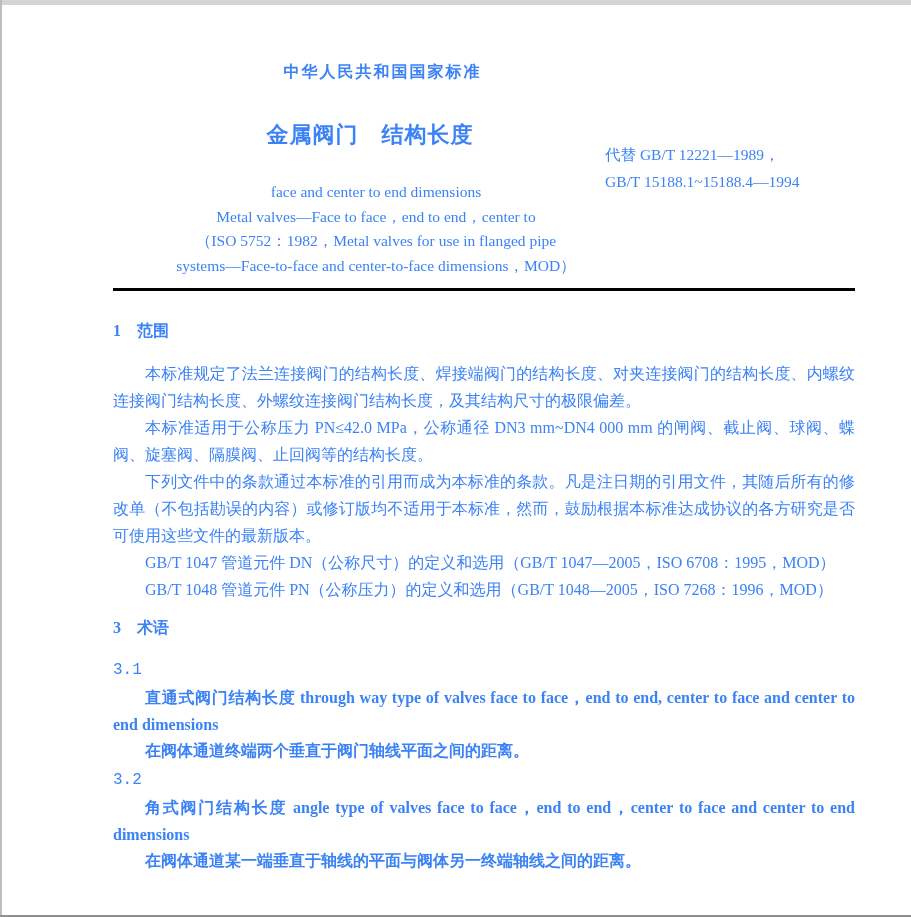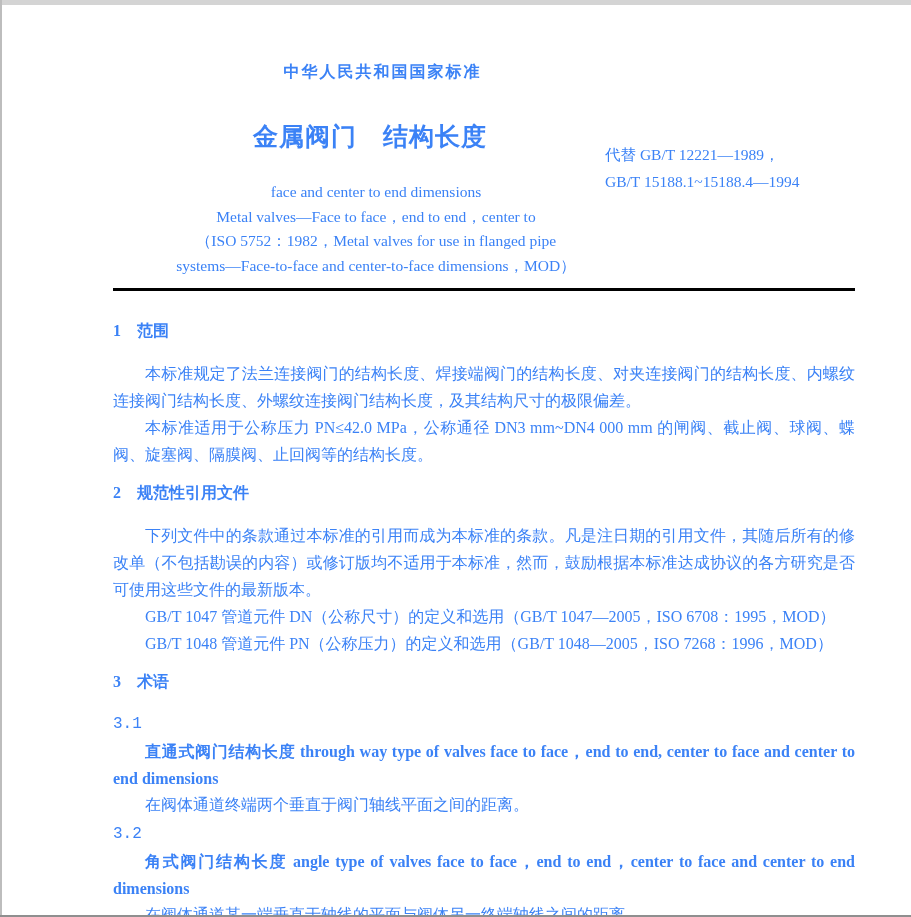--- a/index.html
+++ b/index.html
@@ -24,21 +24,21 @@
   .std-label {
     position: absolute; top: 62px; left: 0; width: 765px;
     text-align: center;
     font-family: "Liberation Sans", "DejaVu Sans", sans-serif;
     font-weight: bold; font-size: 16px; letter-spacing: 2px;
   }
   .title-cn {
     position: absolute; top: 120px; left: 0; width: 740px;
     text-align: center;
     font-family: Liberation Serif, serif;
-    font-weight: bold; font-size: 25px; letter-spacing: 1px;
+    font-weight: bold; font-size: 22px; letter-spacing: 1px;
   }
   .code-block {
     position: absolute; top: 141px; left: 605px;
     font-size: 15.5px; line-height: 27px; white-space: nowrap;
   }
   .title-en {
     position: absolute; top: 180px; left: 0; width: 752px;
     text-align: center;
     font-size: 15.5px; line-height: 24.5px;
   }
@@ -62,21 +62,21 @@
   }
   .para { text-indent: 2em; }
   .ref-line { text-indent: 2em; }
   .term-num { line-height: 27px; margin-top: 3px; font-family: Liberation Mono, monospace; }
   .term-line { text-indent: 2em; line-height: 27px; }
   .term-cn {
     font-family: Liberation Serif, serif;
     font-weight: bold;
   }
   .term-en { font-weight: bold; }
-  .term-def { text-indent: 2em; line-height: 26px; }
+  .term-def { text-indent: 2em; line-height: 26px; font-weight: bold; }
 </style>
 </head>
 <body>
 
 <div class="page">
 
   <div class="edge-top"></div>
   <div class="edge-left"></div>
   <div class="edge-bottom"></div>
 
@@ -97,21 +97,20 @@
   </div>
 
   <div class="rule"></div>
 
   <div class="content">
 
     <div class="sec-heading">1　范围</div>
     <div class="para">本标准规定了法兰连接阀门的结构长度、焊接端阀门的结构长度、对夹连接阀门的结构长度、内螺纹连接阀门结构长度、外螺纹连接阀门结构长度，及其结构尺寸的极限偏差。</div>
     <div class="para">本标准适用于公称压力 PN≤42.0 MPa，公称通径 DN3 mm~DN4 000 mm 的闸阀、截止阀、球阀、蝶阀、旋塞阀、隔膜阀、止回阀等的结构长度。</div>
 
-    <div class="sec-heading">2　规范性引用文件</div>
     <div class="para">下列文件中的条款通过本标准的引用而成为本标准的条款。凡是注日期的引用文件，其随后所有的修改单（不包括勘误的内容）或修订版均不适用于本标准，然而，鼓励根据本标准达成协议的各方研究是否可使用这些文件的最新版本。</div>
     <div class="ref-line">GB/T 1047 管道元件 DN（公称尺寸）的定义和选用（GB/T 1047—2005，ISO 6708：1995，MOD）</div>
     <div class="ref-line">GB/T 1048 管道元件 PN（公称压力）的定义和选用（GB/T 1048—2005，ISO 7268：1996，MOD）</div>
 
     <div class="sec-heading">3　术语</div>
 
     <div class="term-block">
       <div class="term-num">3.1</div>
       <div class="term-line">
         <span class="term-cn">直通式阀门结构长度</span>

